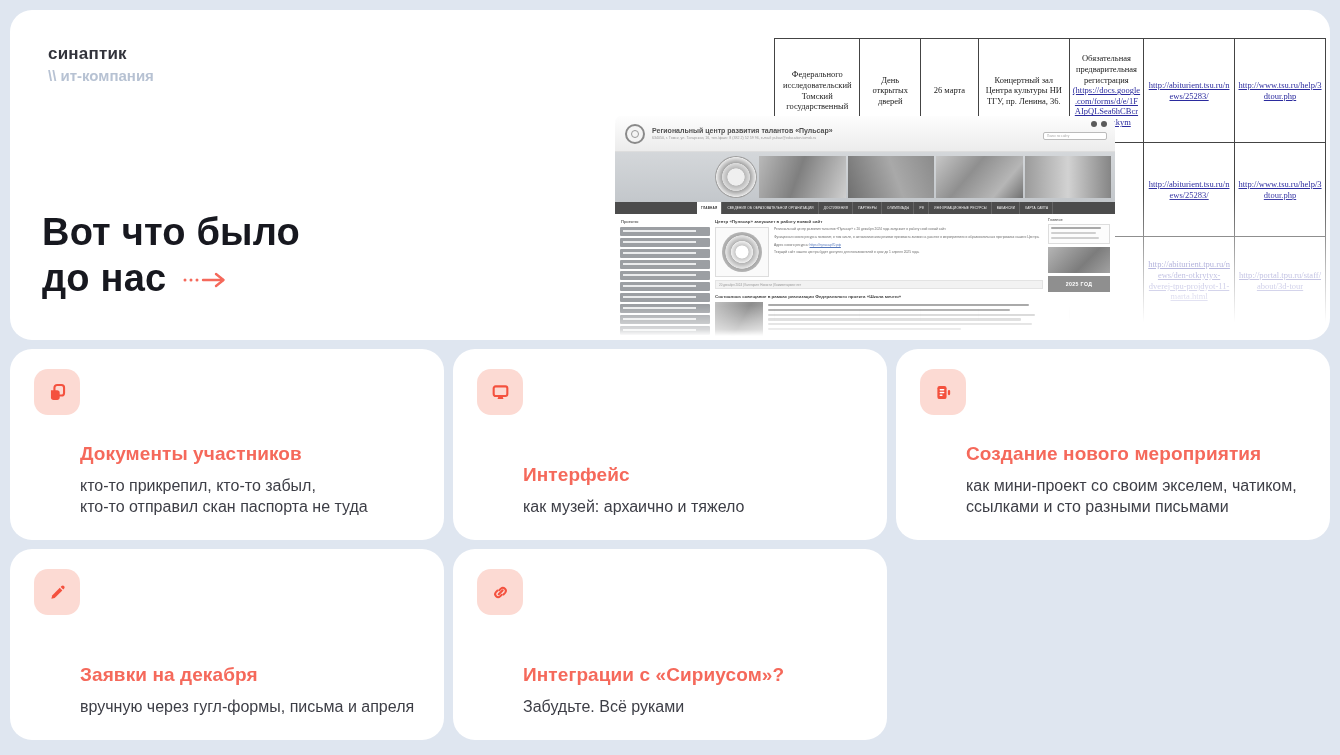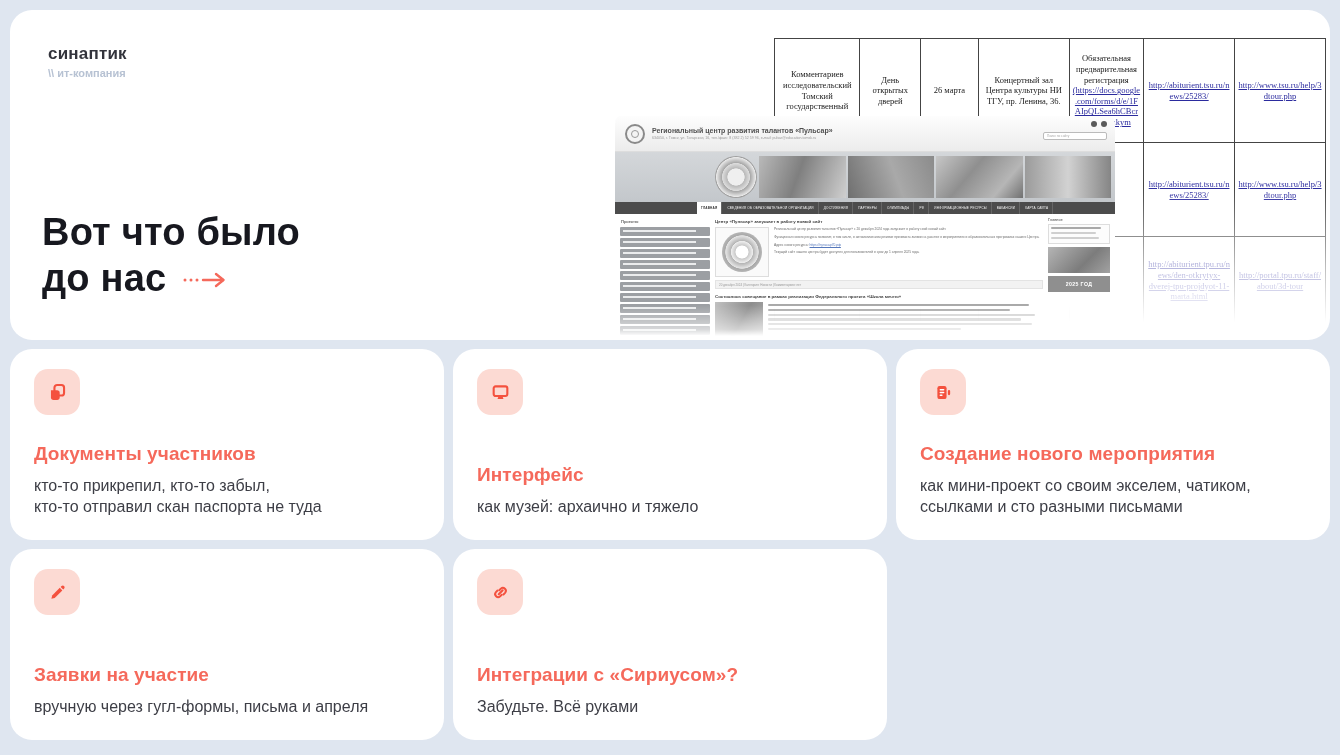--- a/index.html
+++ b/index.html
@@ -15,21 +15,21 @@
   .hero {
     position:relative;
     background:#ffffff;
     border-radius:22px;
     height:330px;
     margin-bottom:9px;
     overflow:hidden;
   }
   .logo { position:absolute; top:34px; left:38px; }
   .logo-name { font-size:17px; font-weight:700; color:#33343c; letter-spacing:.2px; }
-  .logo-tagline { font-size:11px; font-weight:600; color:#b7c2d3; margin-top:3px; }
+  .logo-tagline { font-size:15px; font-weight:600; color:#b7c2d3; margin-top:3px; }
 
   .headline {
     position:absolute; top:200px; left:32px;
     font-size:38px; line-height:1.2; font-weight:700; color:#17181f;
     letter-spacing:.2px;
   }
   .headline .line2 { display:flex; align-items:center; gap:16px; }
   .arrow-icon { display:inline-block; margin-top:4px; }
 
   
@@ -139,21 +139,21 @@
   .os-badge {
     height:16px; background:#8f8f8f; color:#fff; font-weight:700; font-size:5.2px;
     display:flex; align-items:center; justify-content:center; letter-spacing:.4px;
   }
 
   
   .cards { display:grid; grid-template-columns:repeat(3,1fr); gap:9px; }
   .card {
     background:#fff; border-radius:22px; height:191px;
     padding:20px 24px 22px 24px;
-    display:flex; flex-direction:column;
+    display:flex; flex-direction:row;
   }
   .card-icon {
     width:46px; height:46px; border-radius:14px; background:#fcdad3;
     display:flex; align-items:center; justify-content:center; flex:none;
   }
   .card-text { margin-top:auto; }
   .card-title { color:#f5695b; font-size:19px; font-weight:700; margin-bottom:10px; letter-spacing:.1px; }
   .card-body { color:#3d3e46; font-size:16px; line-height:1.35; white-space:pre-line; }
 </style>
 </head>
@@ -174,21 +174,21 @@
           <col style="width:15.5%">
             <col style="width:11%">
             <col style="width:10.5%">
           <col style="width:16.5%">
             <col style="width:13.5%">
             <col style="width:16.5%">
             <col style="width:16.5%">
         </colgroup>
         <tbody>
             <tr class="r1">
-          <td>Комментариев исследовательский Томский государственный</td>
+          <td>Федерального исследовательский Томский государственный</td>
           <td>День открытых дверей</td>
           <td>26 марта</td>
           <td>Концертный зал Центра культуры НИ ТГУ, пр. Ленина, 36.</td>
           <td>
             <span>Обязательная предварительная регистрация</span>
             <span class="doc-link">(https://docs.google.com/forms/d/e/1FAIpQLSea6hCBcrkNSvAgzkym</span>
           </td>
           <td><span class="doc-link">http://abiturient.tsu.ru/news/25283/</span></td>
           <td><span class="doc-link">http://www.tsu.ru/help/3dtour.php</span></td>
         </tr>
@@ -364,21 +364,21 @@
     </div>
 
     <div class="card">
       <div class="card-icon">
         <svg width="21" height="21" viewBox="0 0 24 24" fill="none">
           <path d="M5 19.2 l0.9 -3.8 L14.6 6.7 l2.9 2.9 L8.8 18.3 z" fill="#f4513e"></path>
           <path d="M15.6 5.7 l1 -1 a2.05 2.05 0 0 1 2.9 2.9 l-1 1 z" fill="#f4513e"></path>
         </svg>
       </div>
       <div class="card-text">
-        <div class="card-title">Заявки на участие</div>
+        <div class="card-title">Заявки на декабря</div>
         <div class="card-body">вручную через гугл-формы, письма и апреля</div>
       </div>
     </div>
 
     <div class="card">
       <div class="card-icon">
         <svg width="21" height="21" viewBox="0 0 24 24" fill="none" stroke="#f4513e" stroke-width="2.3" stroke-linecap="round">
           <path d="M10 14 l4.5 -4.5"></path>
           <path d="M8.6 9.8 L6.8 11.6 a3.4 3.4 0 0 0 4.8 4.8 l1.8 -1.8"></path>
           <path d="M15.4 14.2 l1.8 -1.8 a3.4 3.4 0 0 0 -4.8 -4.8 L10.6 9.4"></path>

